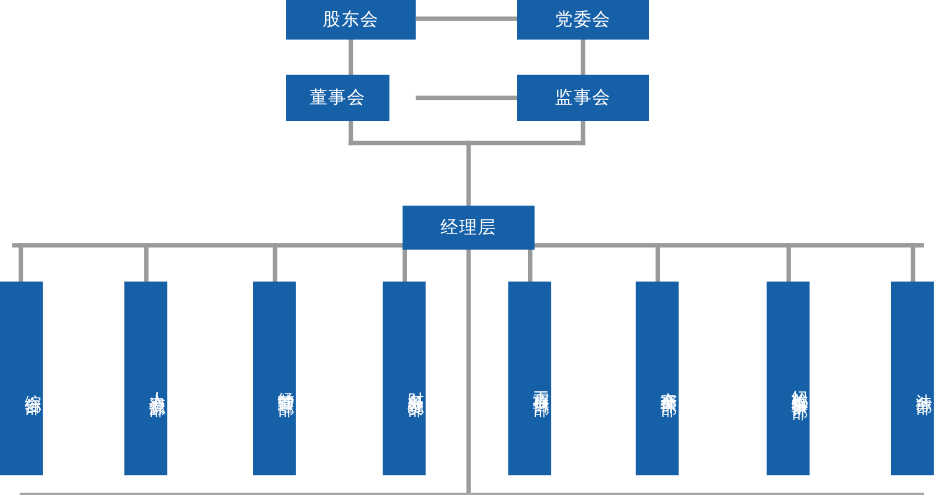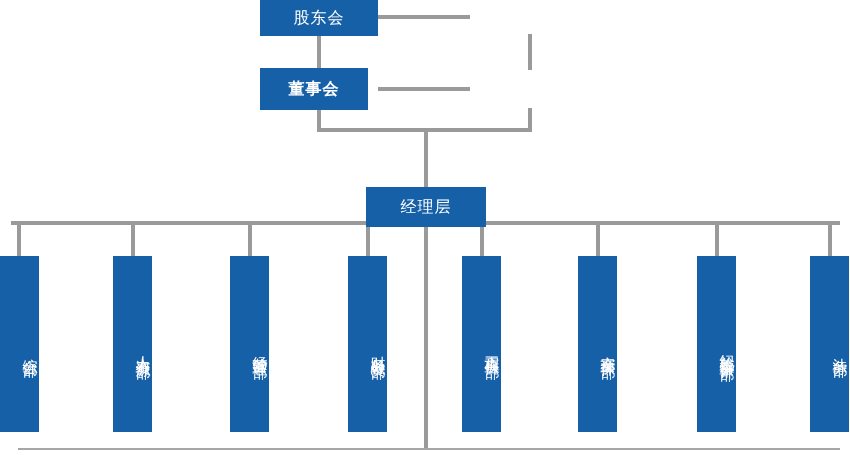--- a/index.html
+++ b/index.html
@@ -69,30 +69,36 @@
 <body>
 
 <div id="org-chart">
 
   <div class="line line-h" style="left:378px; top:15px; width:92px;"></div>
 
   <div class="node node-top" style="left:260px; top:0px; width:118px;">
     <span>股东会</span>
   </div>
 
+  <div class="node node-top" style="left:470px; top:0px; width:120px;">
+    <span>党委会</span>
+  </div>
 
   <div class="line line-v" style="left:317px; top:34px; height:36px;"></div>
   <div class="line line-v" style="left:528px; top:34px; height:36px;"></div>
 
   <div class="line line-h" style="left:378px; top:87px; width:92px;"></div>
 
-  <div class="node node-top" style="left:260px; top:68px; width:108px; height:42px;font-weight:bold;">
+  <div class="node node-top" style="left:260px; top:68px; width:94px; height:42px;">
     <span>董事会</span>
   </div>
 
+  <div class="node node-top" style="left:470px; top:68px; width:120px; height:42px;">
+    <span>监事会</span>
+  </div>
 
   <div class="line line-v" style="left:317px; top:108px; height:24px;"></div>
   <div class="line line-v" style="left:528px; top:108px; height:24px;"></div>
   <div class="line line-h" style="left:317px; top:128px; width:215px;"></div>
 
   <div class="line line-v" style="left:424px; top:128px; height:321px;"></div>
 
   <div class="node node-mgr" style="left:366px; top:163px; width:120px;">
     <span>经理层</span>
   </div>

